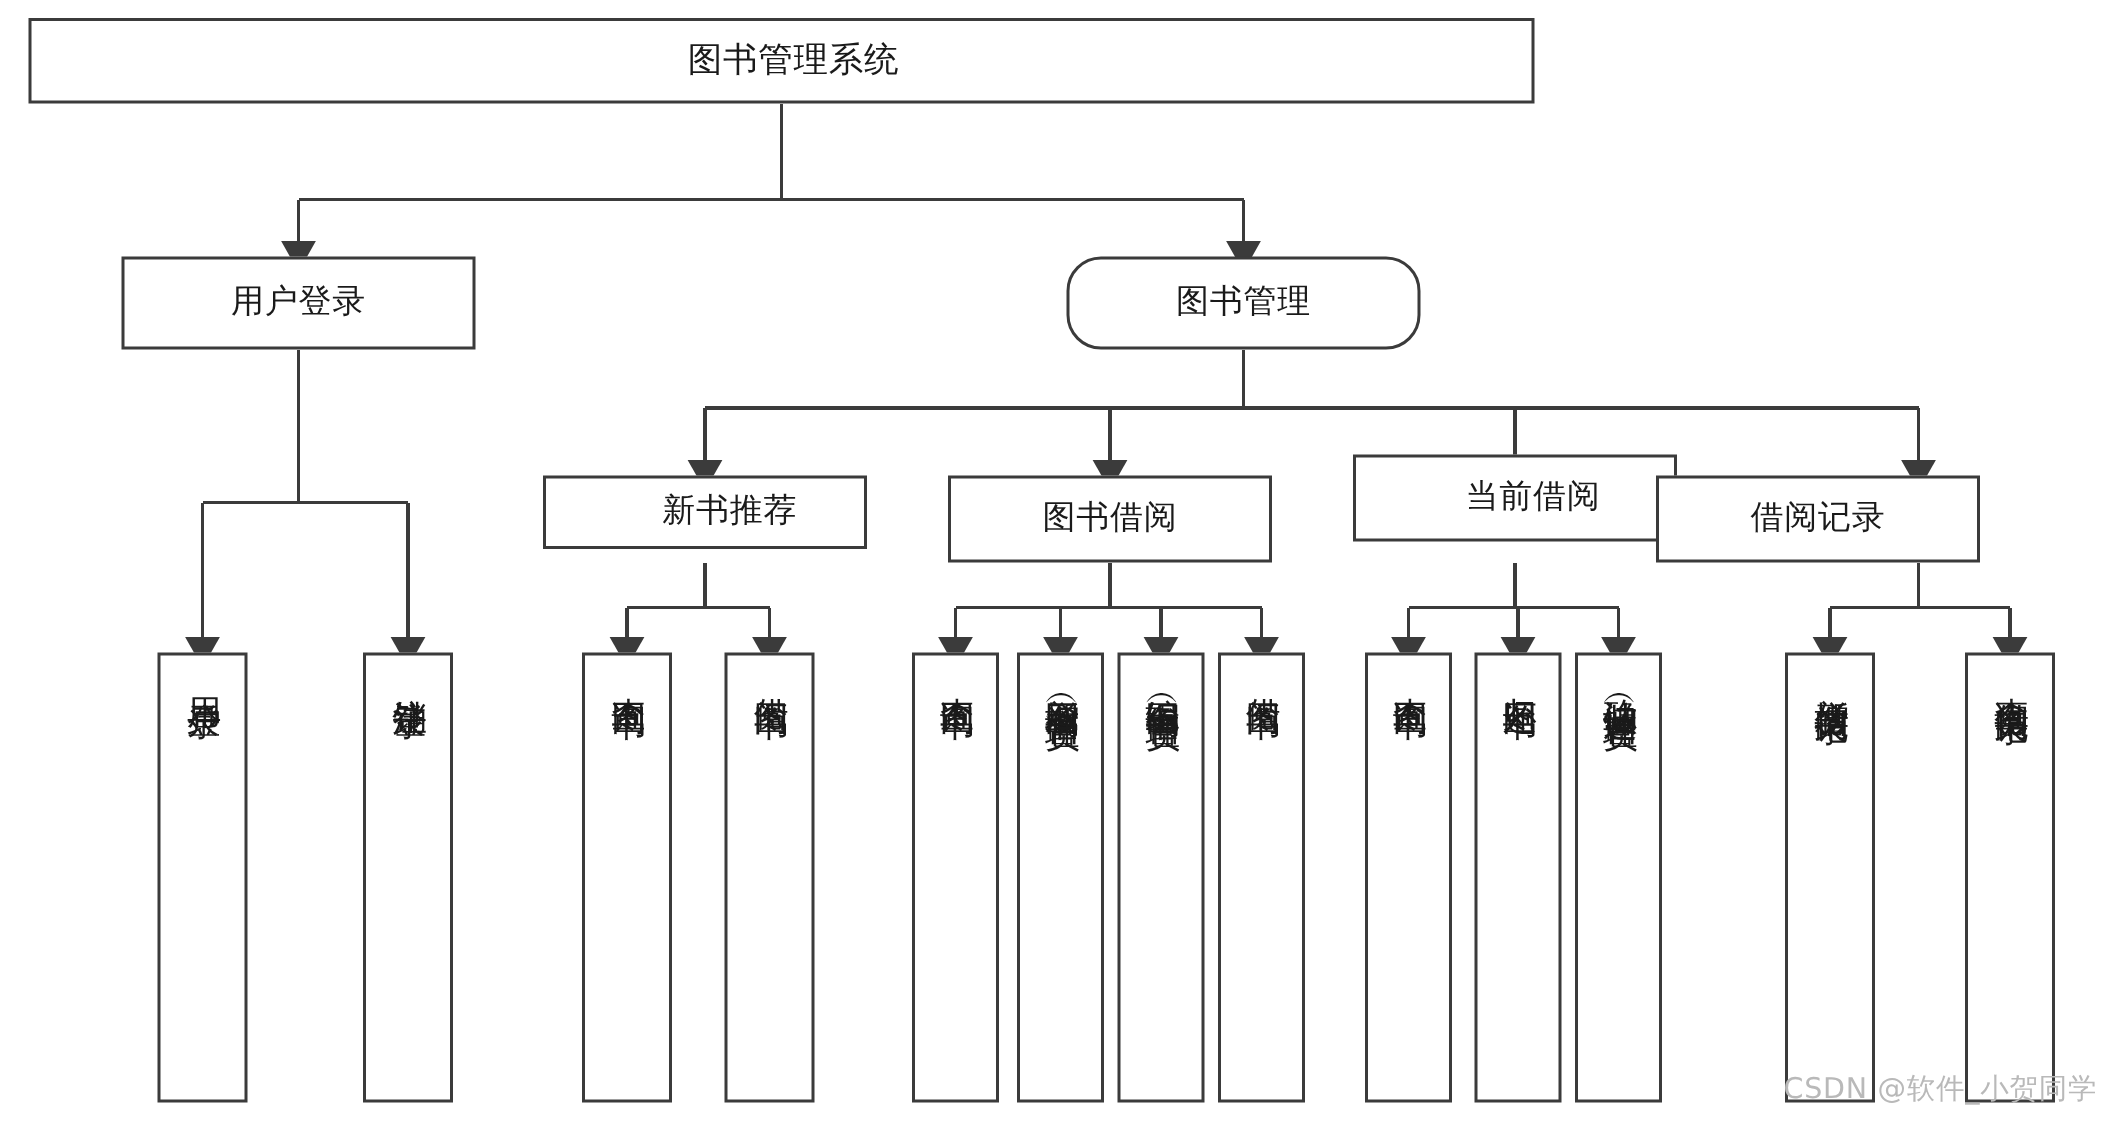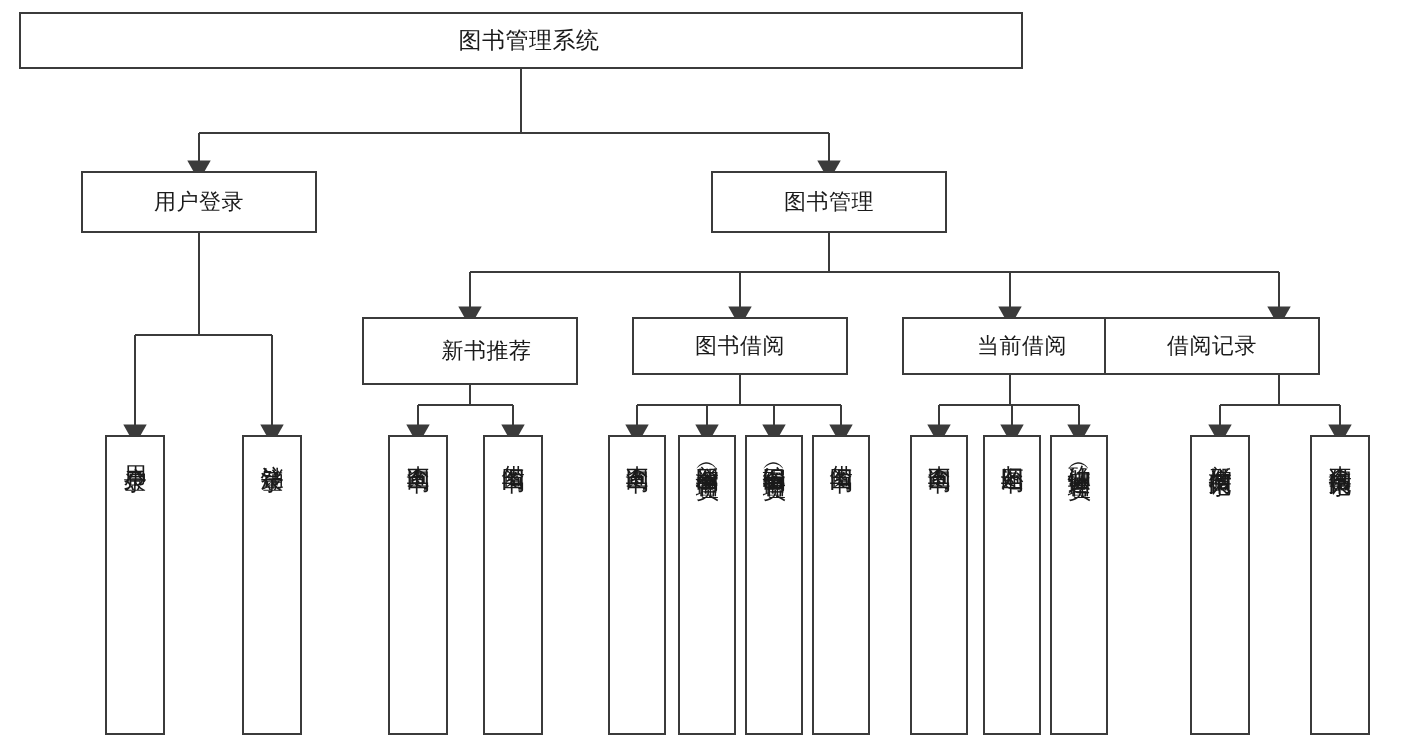--- a/index.html
+++ b/index.html
@@ -91,30 +91,30 @@
       <line x1="1220" y1="405" x2="1220" y2="426" stroke="#3b3b3b" stroke-width="2.6" shape-rendering="crispEdges" marker-end="url(#arrowhead)"></line>
       <line x1="1340" y1="405" x2="1340" y2="426" stroke="#3b3b3b" stroke-width="2.6" shape-rendering="crispEdges" marker-end="url(#arrowhead)"></line>
     </svg>
   <div id="nodes">
       <div class="node node-h node-root" style="left: 19px; top: 12px; width: 1004px; height: 57px; padding-left: 16px;">
         <span class="node-label">图书管理系统</span>
       </div>
       <div class="node node-h" style="left: 81px; top: 171px; width: 236px; height: 62px;">
         <span class="node-label">用户登录</span>
       </div>
-      <div class="node node-h" style="left: 711px; top: 171px; width: 236px; height: 62px;">
+      <div class="node node-h" style="left: 711px; top: 171px; width: 236px; height: 62px; border-radius: 23px;">
         <span class="node-label">图书管理</span>
       </div>
-      <div class="node node-h" style="left: 362px; top: 317px; width: 216px; height: 68px; padding-left: 33px;">
+      <div class="node node-h" style="left: 362px; top: 317px; width: 216px; height: 49px; padding-left: 33px;">
         <span class="node-label">新书推荐</span>
       </div>
       <div class="node node-h" style="left: 632px; top: 317px; width: 216px; height: 58px;">
         <span class="node-label">图书借阅</span>
       </div>
-      <div class="node node-h" style="left: 902px; top: 317px; width: 216px; height: 58px; padding-left: 24px;">
+      <div class="node node-h" style="left: 902px; top: 303px; width: 216px; height: 58px; padding-left: 24px;">
         <span class="node-label">当前借阅</span>
       </div>
       <div class="node node-h" style="left: 1104px; top: 317px; width: 216px; height: 58px;">
         <span class="node-label">借阅记录</span>
       </div>
       <div class="node node-v" style="left: 105px; top: 435px; width: 60px; height: 300px;">
         <span class="node-label">用户登录</span>
       </div>
       <div class="node node-v" style="left: 242px; top: 435px; width: 60px; height: 300px;">
         <span class="node-label">注销登录</span>
@@ -146,13 +146,14 @@
       <div class="node node-v" style="left: 1050px; top: 435px; width: 58px; height: 300px;">
         <span class="node-label">确认归还（管理员）</span>
       </div>
       <div class="node node-v" style="left: 1190px; top: 435px; width: 60px; height: 300px;">
         <span class="node-label">新增借阅记录</span>
       </div>
       <div class="node node-v" style="left: 1310px; top: 435px; width: 60px; height: 300px;">
         <span class="node-label">查询借阅记录</span>
       </div>
     </div>
+  <div class="watermark" style="left: 1189px; top: 713px;">CSDN @软件_小贺同学</div>
 </div>
 
 </body></html>

